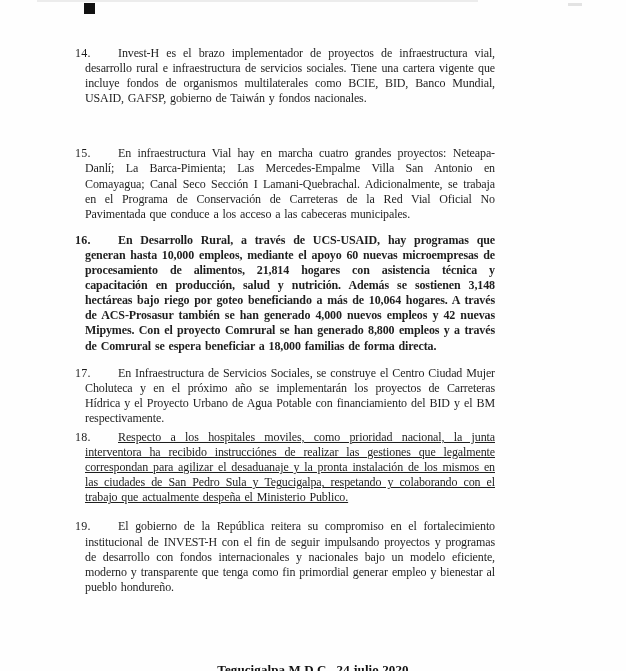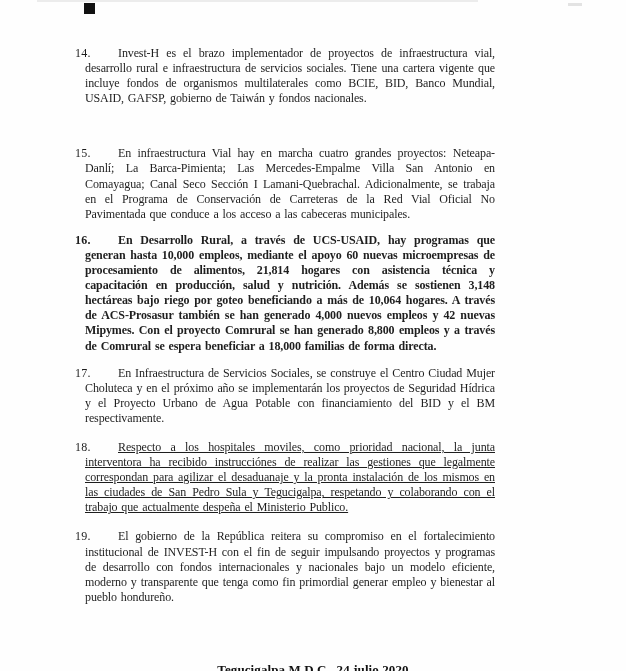--- a/index.html
+++ b/index.html
@@ -60,21 +60,21 @@
   .para .num {
     position: absolute;
     left: -10px;
     top: 0;
     text-indent: 0;
     letter-spacing: 0.2px;
   }
   .mb-14 { margin-bottom: 21px; }
   .mb-15 { margin-bottom: 11px; margin-top: 40px; }
   .mb-16 { margin-bottom: 12px; font-weight: bold; }
-  .mb-17 { margin-bottom: 14px; }
+  .mb-17 { margin-bottom: 4px; }
   .mb-18 { margin-bottom: 14px; text-decoration: underline; }
   .mb-19 { margin-bottom: 6px; }
   .dateline {
     position: absolute;
     left: 0;
     top: 618px;
     width: 626px;
     text-align: center;
     font-size: 13px;
     font-weight: bold;
@@ -104,21 +104,21 @@
       <span>En infraestructura Vial hay en marcha cuatro grandes proyectos: Neteapa-Danlí; La Barca-Pimienta; Las Mercedes-Empalme Villa San Antonio en Comayagua; Canal Seco Sección I Lamani-Quebrachal. Adicionalmente, se trabaja en el Programa de Conservación de Carreteras de la Red Vial Oficial No Pavimentada que conduce a los acceso a las cabeceras municipales.</span>
     </div>
 
     <div class="para mb-16">
       <span class="num">16.</span>
       <span>En Desarrollo Rural, a través de UCS-USAID, hay programas que generan hasta 10,000 empleos, mediante el apoyo  60 nuevas microempresas de procesamiento de alimentos, 21,814 hogares con asistencia técnica y capacitación en producción, salud y nutrición. Además se sostienen 3,148 hectáreas bajo riego por goteo beneficiando a más de 10,064 hogares. A través de ACS-Prosasur también se han generado 4,000 nuevos empleos y 42 nuevas Mipymes. Con el proyecto Comrural se han generado 8,800 empleos y a través de Comrural se espera beneficiar a 18,000 familias de forma directa.</span>
     </div>
 
     <div class="para mb-17">
       <span class="num">17.</span>
-      <span>En Infraestructura de Servicios Sociales, se construye el Centro Ciudad Mujer Choluteca y en el próximo año se implementarán los proyectos de Seguridad Hídrica y el Proyecto Urbano de Agua Potable con financiamiento del BID y el BM respectivamente.</span>
+      <span>En Infraestructura de Servicios Sociales, se construye el Centro Ciudad Mujer Choluteca y en el próximo año se implementarán los proyectos de Carreteras Hídrica y el Proyecto Urbano de Agua Potable con financiamiento del BID y el BM respectivamente.</span>
     </div>
 
     <div class="para mb-18">
       <span class="num">18.</span>
       <span>Respecto a los hospitales moviles, como prioridad nacional, la junta interventora ha recibido instrucciónes de realizar las gestiones que legalmente correspondan para agilizar el desaduanaje y la pronta instalación de los mismos en las ciudades de San Pedro Sula y Tegucigalpa, respetando y colaborando con el trabajo que actualmente despeña el Ministerio Publico.</span>
     </div>
 
     <div class="para mb-19">
       <span class="num">19.</span>
       <span>El gobierno de la República reitera su compromiso en el fortalecimiento institucional de INVEST-H con el fin de seguir impulsando proyectos y programas de desarrollo con fondos internacionales y nacionales bajo un modelo eficiente, moderno y transparente que tenga como fin primordial generar empleo y bienestar al pueblo hondureño.</span>

